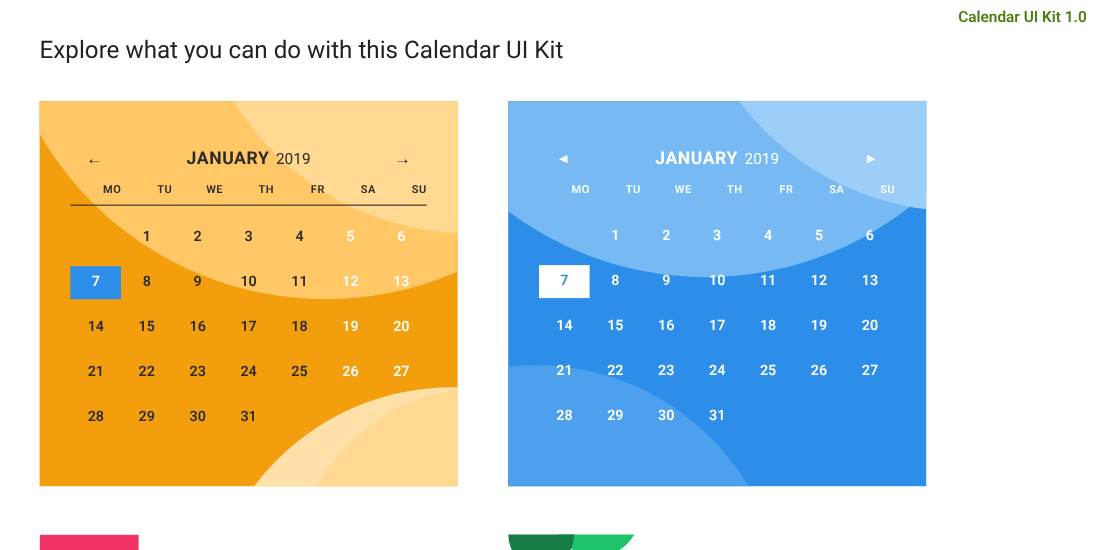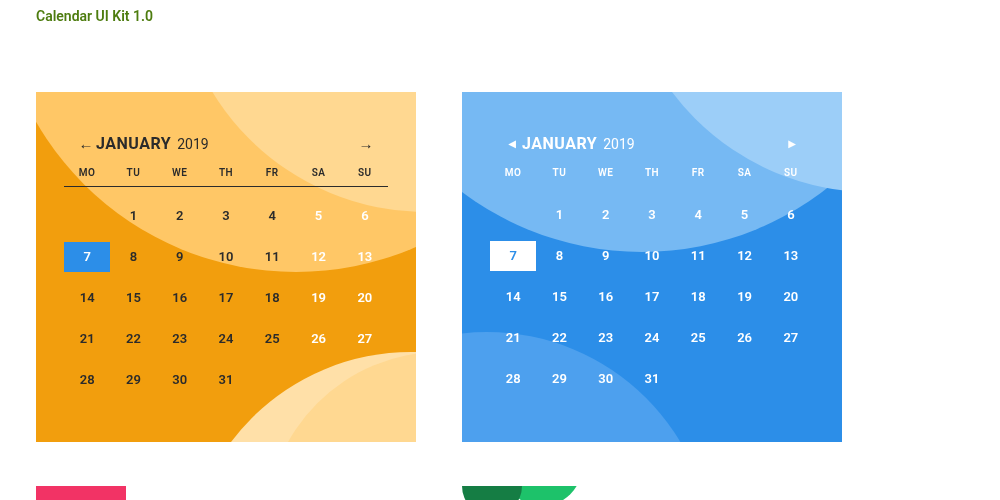--- a/index.html
+++ b/index.html
@@ -112,21 +112,21 @@
       position: relative;
       z-index: 2;
     }
     .cal-header {
       display: flex;
       align-items: center;
       justify-content: space-between;
       padding: 0 12px 14px 12px;
     }
     .cal-title {
-      text-align: left;
+      text-align: center;
       flex-grow: 1;
     }
     .cal-month {
       font-size: 16px;
       font-weight: 700;
       letter-spacing: 0.5px;
     }
     .cal-year {
       font-size: 14px;
       font-weight: 400;
@@ -153,21 +153,21 @@
     }
     .weekdays {
       display: grid;
       grid-template-columns: repeat(7, 1fr);
       padding-bottom: 8px;
     }
     .calendar-orange .weekdays {
       border-bottom: 1px solid #2b2b2b;
     }
     .weekday {
-      text-align: center;
+      text-align: right;
       font-size: 10px;
       font-weight: 600;
       letter-spacing: 0.5px;
     }
     .calendar-orange .weekday {
       color: #2b2b2b;
     }
     .calendar-blue .weekday {
       color: #ffffff;
     }
@@ -251,20 +251,21 @@
       width: 60px;
       height: 60px;
       border-radius: 50%;
       background: #157d44;
     }
   </style>
 </head>
 <body>
 
 <div class="header">
+  <h1 class="page-title">Explore what you can do with this Calendar UI Kit</h1>
   <div class="version-label">Calendar UI Kit 1.0</div>
 </div>
 
 <div class="calendars">
 
   <div class="calendar calendar-orange">
     <div class="wave wave1"></div>
     <div class="wave wave2"></div>
     <div class="wave wave3"></div>
     <div class="wave wave4"></div>

